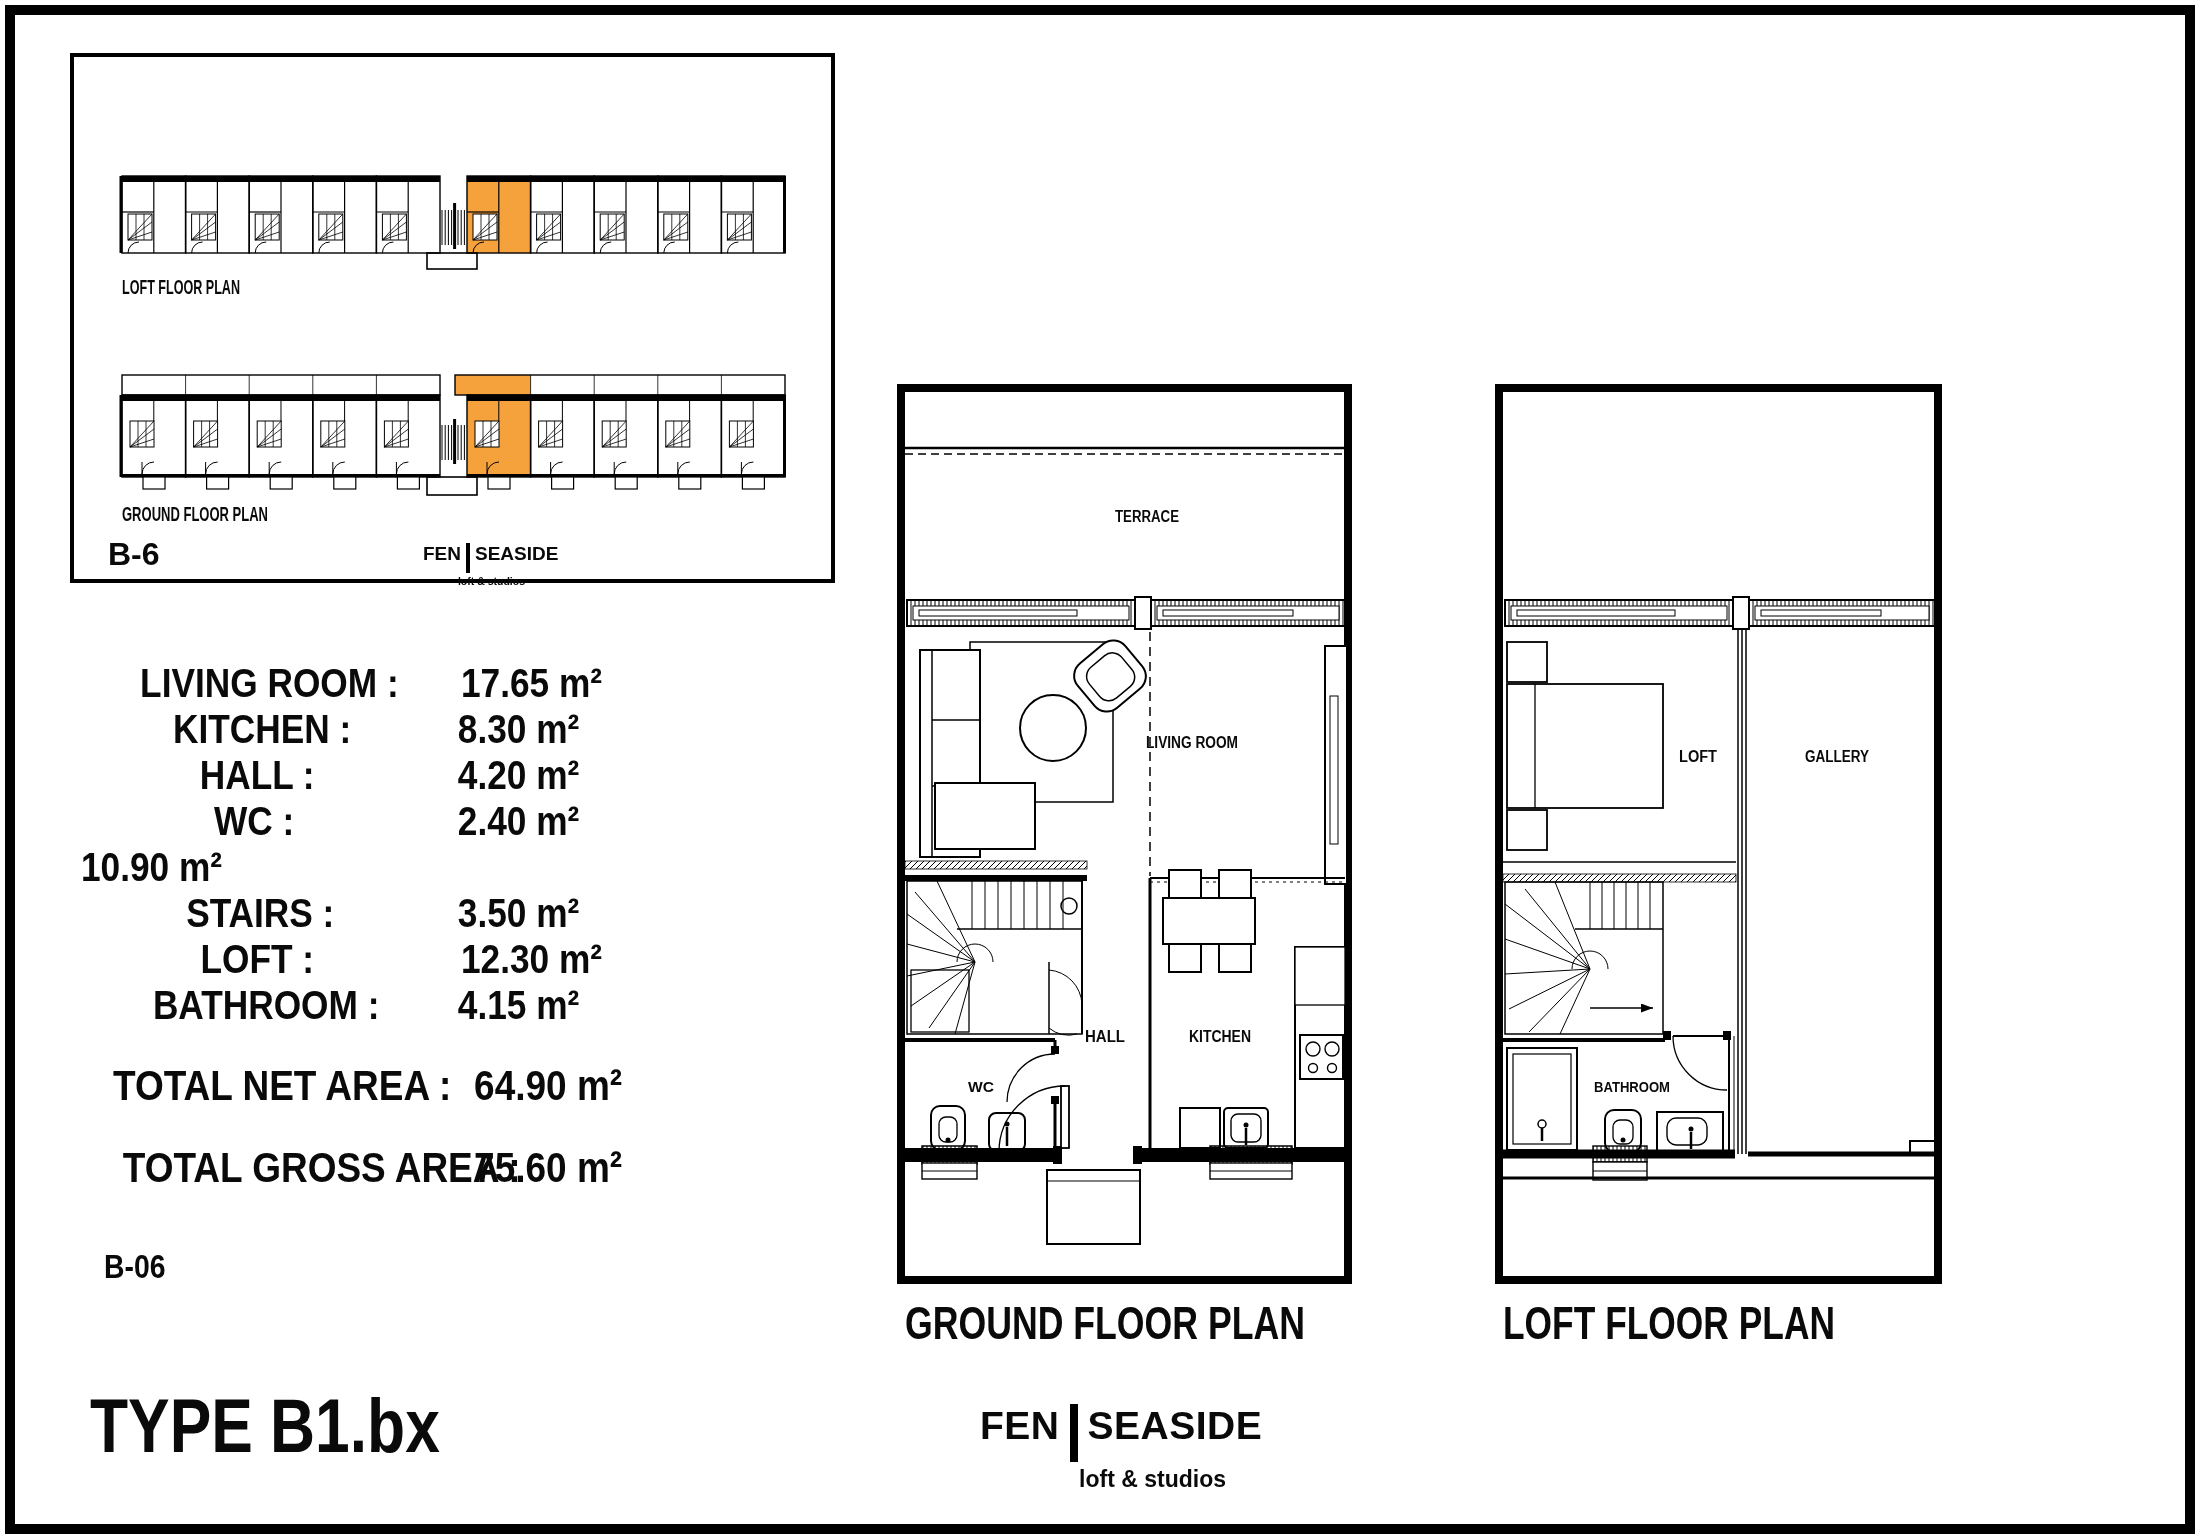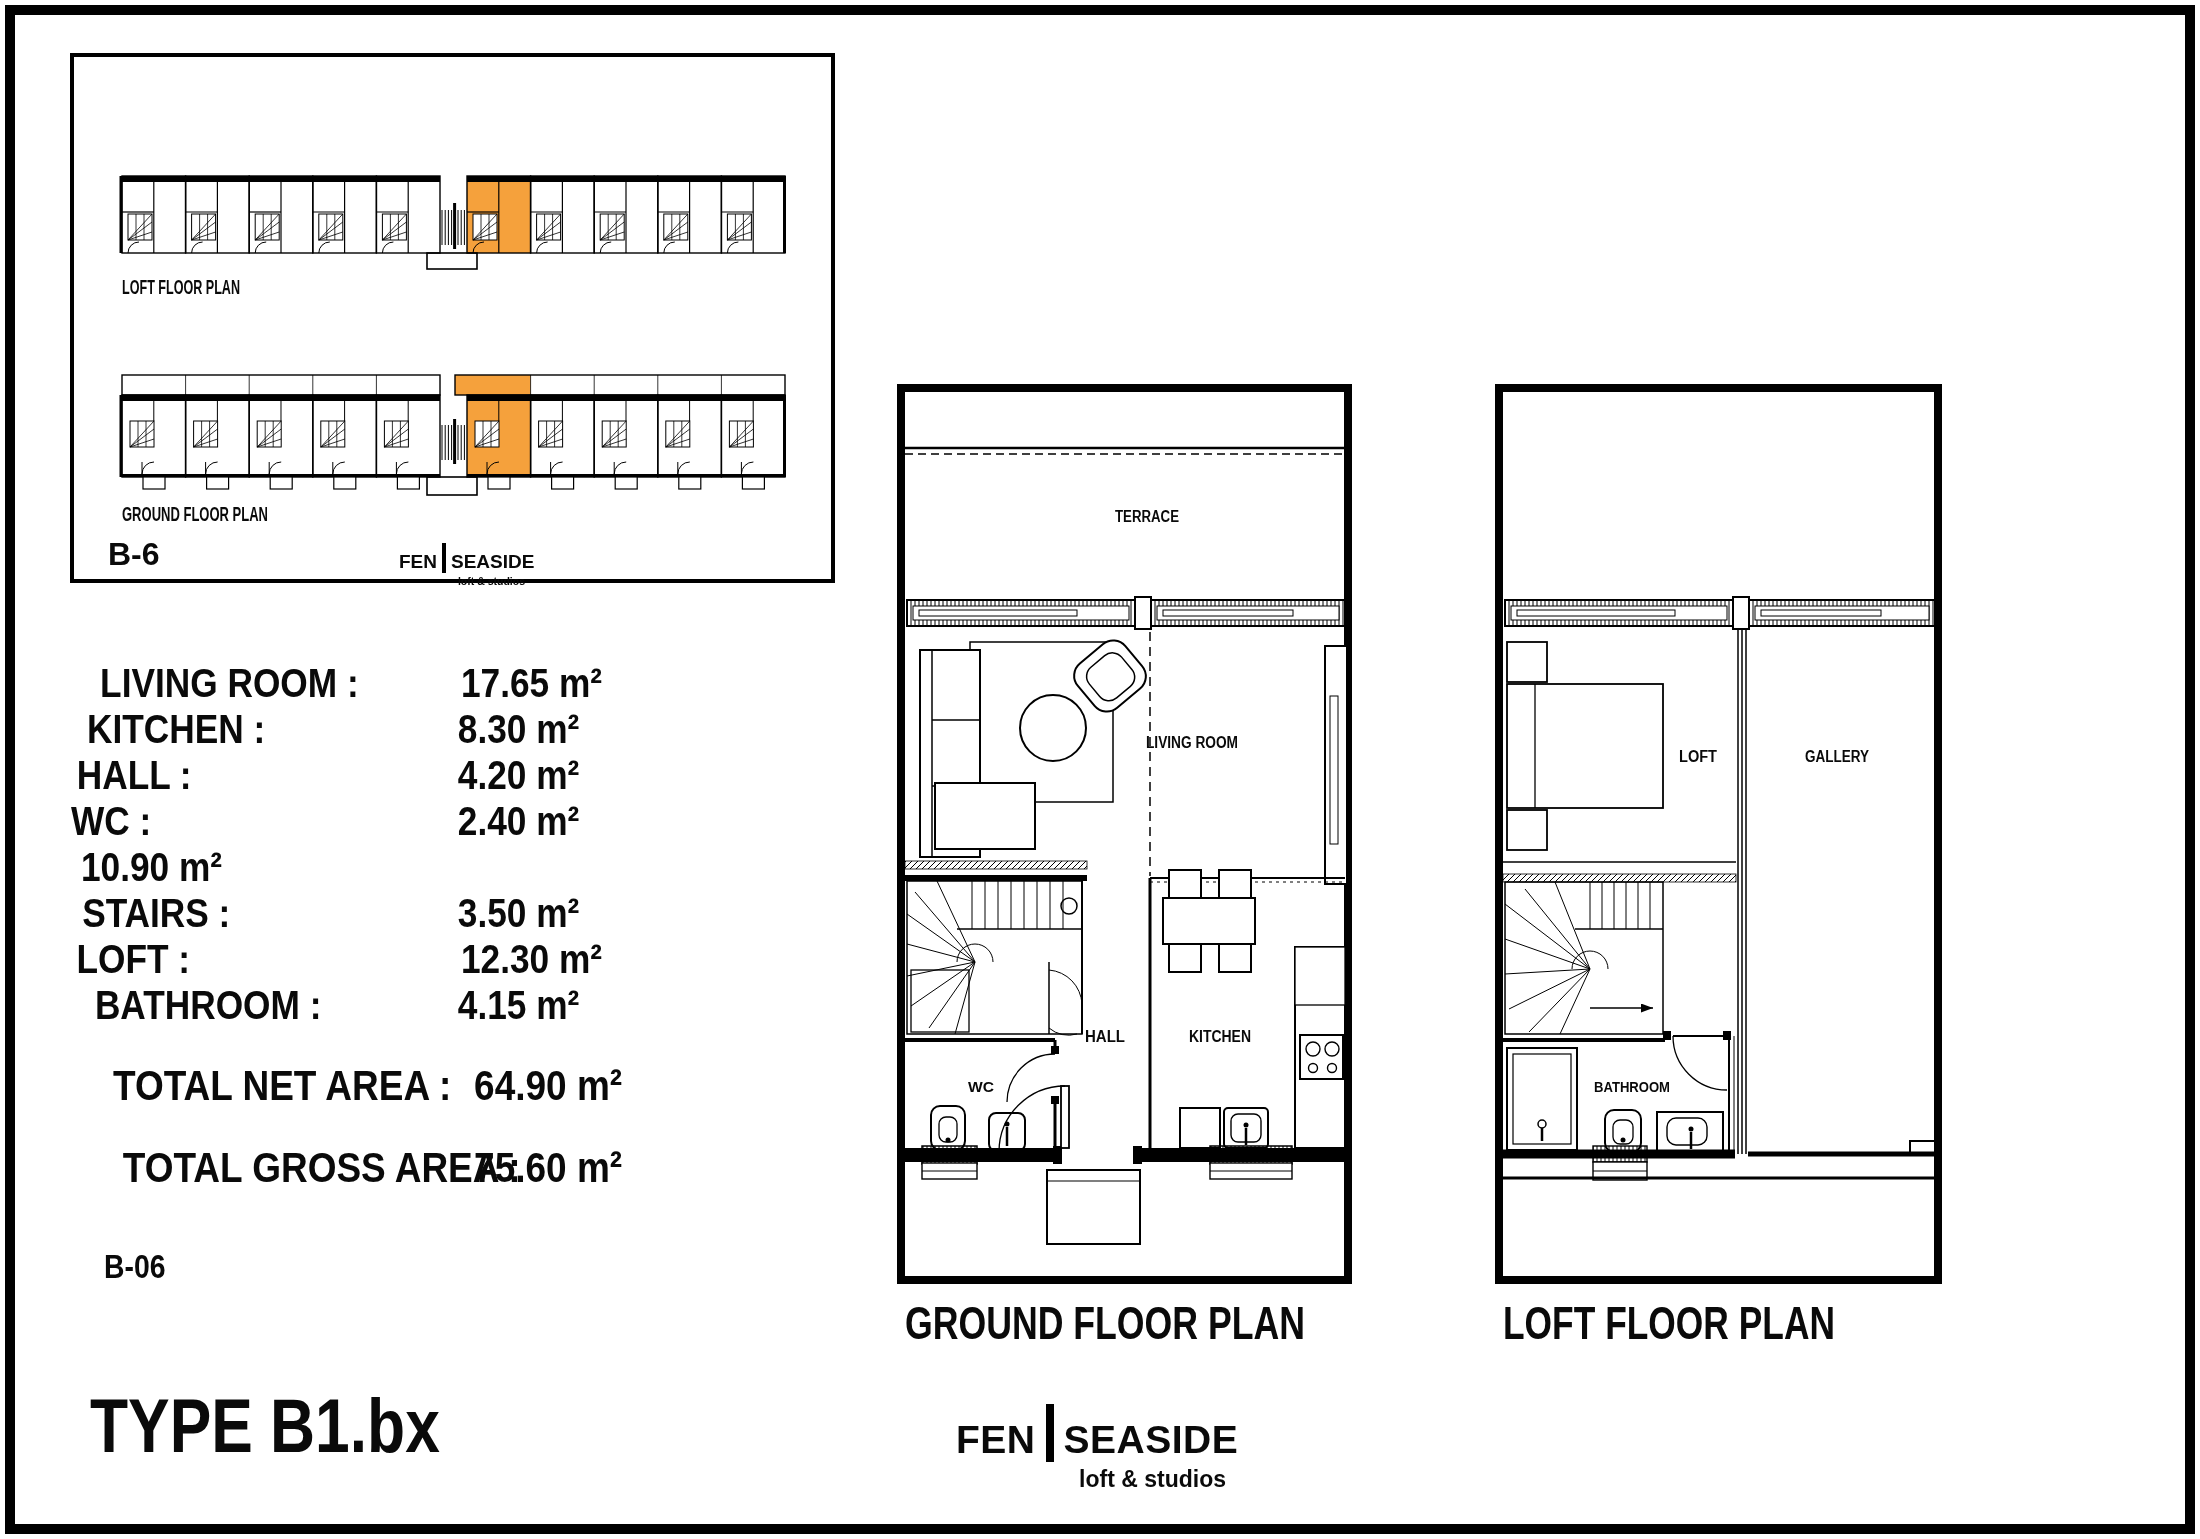--- a/index.html
+++ b/index.html
@@ -6,31 +6,31 @@
   body{width:2200px;height:1539px;position:relative;font-family:"Liberation Sans",sans-serif;color:#0a0a0a;}
   .frame{position:absolute;inset:5px;border:10px solid #000;pointer-events:none;}
   .abs{position:absolute;}
   .condL{display:inline-block;transform:scaleX(.86);transform-origin:0 50%;white-space:nowrap;}
   .condR{display:inline-block;transform:scaleX(.86);transform-origin:100% 50%;white-space:nowrap;}
 
   
   .area-table{left:58px;top:660px;width:514px;}
   .area-row{display:grid;grid-template-columns:380px 134px;height:46px;line-height:46px;
             font-weight:bold;font-size:41px;}
-  .area-row .lbl{text-align:left;}
+  .area-row .lbl{text-align:center;}
   .area-row .val{text-align:left;}
   .totals{left:58px;top:1062px;width:514px;}
   .totals .area-row{font-size:43px;gap:12px;}
   .totals .area-row + .area-row{margin-top:36px;}
 
   .code-label{left:104px;top:1248px;font-size:33px;font-weight:bold;}
   .type-label{left:90px;top:1382px;font-size:76px;font-weight:bold;text-decoration:underline;}
 
   
-  .logo{display:flex;align-items:flex-end;}
+  .logo{display:flex;align-items:flex-start;margin-left:24px;}
   .logo .bar{background:#000;}
   .logo-main{left:956px;top:1404px;}
   .logo-main .brand{font-size:39px;font-weight:bold;letter-spacing:.5px;}
   .logo-main .bar{width:8px;height:58px;margin:0 10px;}
   .logo-main-tag{left:1076px;top:1466px;width:150px;text-align:right;font-size:23px;font-weight:bold;}
   .logo-small{left:399px;top:543px;}
   .logo-small .brand{font-size:19px;font-weight:bold;}
   .logo-small .bar{width:4px;height:30px;margin:0 5px;}
   .logo-small-tag{left:447px;top:575px;width:78px;text-align:right;font-size:10.5px;font-weight:bold;}
 

